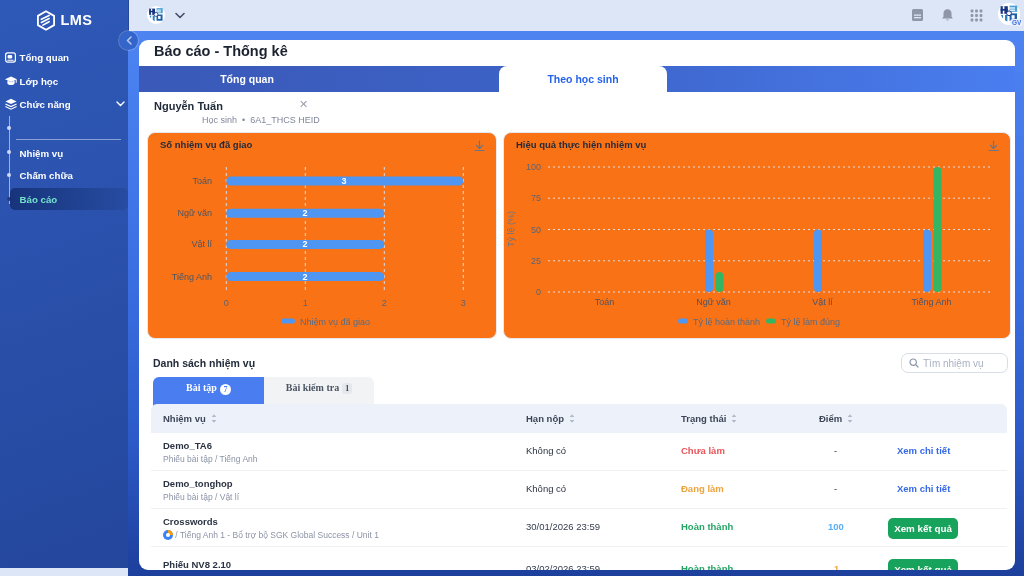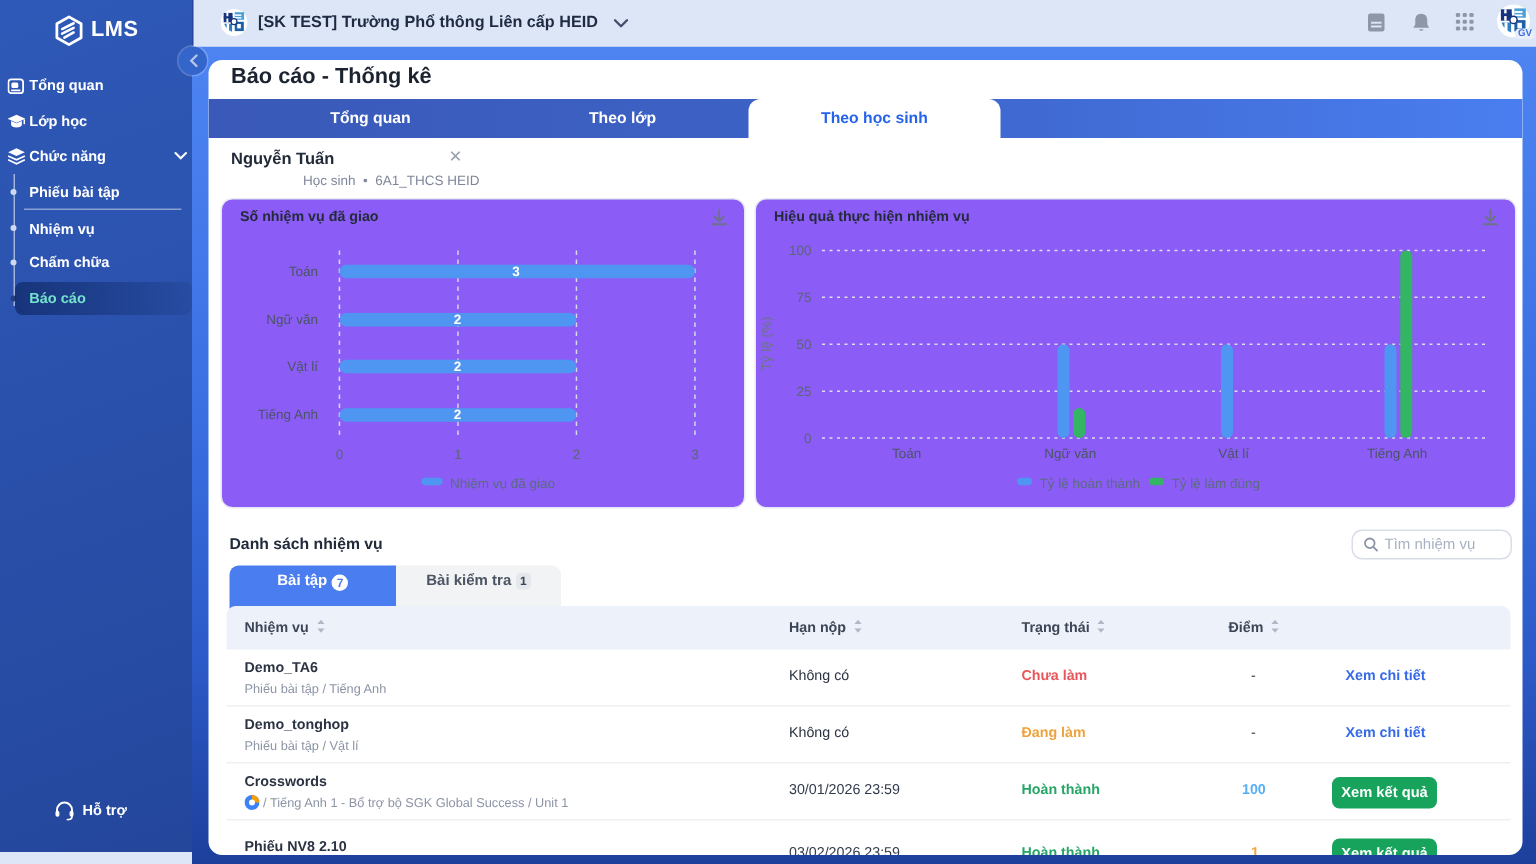--- a/index.html
+++ b/index.html
@@ -43,29 +43,29 @@
 
   
   .stu-name { left:15px; top:60px; font-size:11px; font-weight:bold; color:#222b3a; }
   .stu-sub { left:15px; top:75px; font-size:9px; color:#7e8799;padding-left:48px; }
   .stu-x { left:160px; top:58px; font-size:11px; color:#9aa1ae; }
   .sel { position:absolute; white-space:nowrap; height:20px; border:1px solid #d8dde8; border-radius:6px; background:#fff;
     font-size:10px; display:flex; align-items:flex-start; padding:0 8px; color:#334055;margin-top:31px; }
   .sel .cv { margin-left:auto; color:#9aa3b2; }
 
   
-  .card { position:absolute; border:1px solid #e6e9f0; border-radius:8px; background:#8b5cf6; }
+  .card { position:absolute; border:1px solid #e6e9f0; border-radius:8px; background:#f97316; }
   .c-title { position:absolute; left:12px; top:6px; font-size:9.5px; font-weight:bold; color:#232b3a; }
   .dl { position:absolute; right:11px; top:5px; color:#6b7484; }
 
   
   .ls-title { left:14px; top:317px; font-size:10.5px; font-weight:bold; color:#222b3a; }
   .search { left:762px; top:313px; width:107px; height:20px; border:1px solid #d8dde8; border-radius:7px;
     background:#fff; display:flex; align-items:center; padding:0 7px; gap:4px; color:#a8b1c2; font-size:10px; }
-  .pill { position:absolute; top:337px; height:35px; line-height:21px; text-align:center; font-size:10px; font-weight:bold; }
+  .pill { position:absolute; top:337px; height:35px; line-height:21px; text-align:center; font-size:10px; font-weight:bold;font-family:Liberation Serif, serif; }
   .pill.b { left:14px; width:111px; background:#4a7df0; color:#fff; border-radius:6px 0 0 6px; }
   .pill.g { left:125px; width:110px; background:#f2f3f5; color:#4b5563; border-radius:0 6px 6px 0; }
   .badge7 { display:inline-block; width:11px; height:11px; line-height:11px; border-radius:50%; background:#fff;
     color:#4a7df0; font-size:8px; font-weight:bold; vertical-align:-1px; margin-left:3px;}
   .badge1 { display:inline-block; min-width:10px; height:11px; line-height:11px; border-radius:3px; background:#e4e7ec;
     color:#3c4555; font-size:8px; font-weight:bold; vertical-align:0px; margin-left:3px; padding:0 2px;}
 
   
   #tbl { left:12px; top:364px; width:856px; }
   .thead { position:absolute; left:0; top:0; width:856px; height:29px; background:#edf1fa; border-radius:6px 6px 0 0; }
@@ -105,21 +105,20 @@
 </g>
     </defs>
   </svg>
 <div id="app">
 
   <div id="main" class="abs">
     <div id="panel" class="abs">
       <div class="p-title abs">Báo cáo - Thống kê</div>
       <div id="tabbar" class="abs">
         <div class="tab" style="left:24px;">Tổng quan</div>
-        <div class="tab" style="left:192px;">Theo lớp</div>
         <div class="tab on" style="left:360px;">Theo học sinh</div>
       </div>
 
       <div class="stu-name abs">Nguyễn Tuấn</div>
       <div class="stu-sub abs">Học sinh&nbsp;&nbsp;•&nbsp;&nbsp;6A1_THCS HEID</div>
       <div class="stu-x abs">✕</div>
 
       <div class="sel" style="left:657px; top:62px; width:109px;">
         <span style="color:#9aa3b2;">Môn học</span>
         <span class="cv"><svg width="9" height="6" viewBox="0 0 9 6">
@@ -287,21 +286,20 @@
         </div>
       </div>
     </div>
   </div>
 
   <div id="topbar" class="abs">
     <div class="school">
       <svg width="18" height="18" viewBox="0 0 22 22">
           <use href="#heid"></use>
         </svg>
-      <span class="nm">[SK TEST] Trường Phổ thông Liên cấp HEID</span>
       <svg width="10" height="7" viewBox="0 0 10 7" style="margin-left:3px;">
           <path d="M1 1.5l4 4 4-4" stroke="#42506a" stroke-width="1.6" fill="none" stroke-linecap="round" stroke-linejoin="round"></path>
         </svg>
     </div>
     <div class="tb-ic" style="left:782px;"><svg width="13" height="14" viewBox="0 0 13 14">
           <rect x="1" y="1" width="11" height="12" rx="1.5" fill="#8e96a8"></rect>
           <rect x="3" y="6.5" width="7" height="1.3" fill="#dde6f7"></rect>
           <rect x="3" y="9" width="7" height="1.3" fill="#dde6f7"></rect>
         </svg></div>
     <div class="tb-ic" style="left:812px;"><svg width="13" height="14" viewBox="0 0 13 14">
@@ -366,41 +364,29 @@
           </svg>
         </span>
     </div>
     <div class="dotline abs"></div>
     <div class="sdot abs" style="top:126px;"></div>
     <div class="sdot abs" style="top:150px;"></div>
     <div class="sdot abs" style="top:173px;"></div>
     <div class="sdot abs" style="top:197px; background:#243c82;"></div>
     <div class="sep abs"></div>
     <div class="active-sub abs"></div>
-    <div class="mi sub abs" style="top:116px;">
-        <span class="t">Phiếu bài tập</span>
-      </div>
     <div class="mi sub abs" style="top:141px;">
         <span class="t">Nhiệm vụ</span>
       </div>
     <div class="mi sub abs" style="top:163.5px;">
         <span class="t">Chấm chữa</span>
       </div>
     <div class="mi sub abs" style="top:187px;">
         <span class="t teal">Báo cáo</span>
       </div>
-    <div class="mi abs" style="top:528px;">
-      <svg width="14" height="14" viewBox="0 0 14 14" style="left:36px;">
-          <path d="M2 8.5V7a5 5 0 0 1 10 0v1.5" stroke="#fff" stroke-width="1.3" fill="none" stroke-linecap="round"></path>
-          <rect x="1" y="7.5" width="2.6" height="4" rx="1.2" fill="#fff"></rect>
-          <rect x="10.4" y="7.5" width="2.6" height="4" rx="1.2" fill="#fff"></rect>
-          <path d="M12 11.5c0 1.2-1.5 2-3 2" stroke="#fff" stroke-width="1.2" fill="none" stroke-linecap="round"></path>
-        </svg>
-      <span class="t" style="left:55px;">Hỗ trợ</span>
-    </div>
     <div class="abs" style="left:119px; top:31px; width:19px; height:19px; border-radius:50%; background:#3465ca; box-shadow:0 0 0 1px rgba(255,255,255,.22); z-index:6; display:flex; align-items:center; justify-content:center;">
       <svg width="6" height="9" viewBox="0 0 6 9">
           <path d="M5 1L1.5 4.5 5 8" stroke="#b9c8ec" stroke-width="1.5" fill="none" stroke-linecap="round"></path>
         </svg>
     </div>
   </div>
 
 </div>
 
 </body></html>

